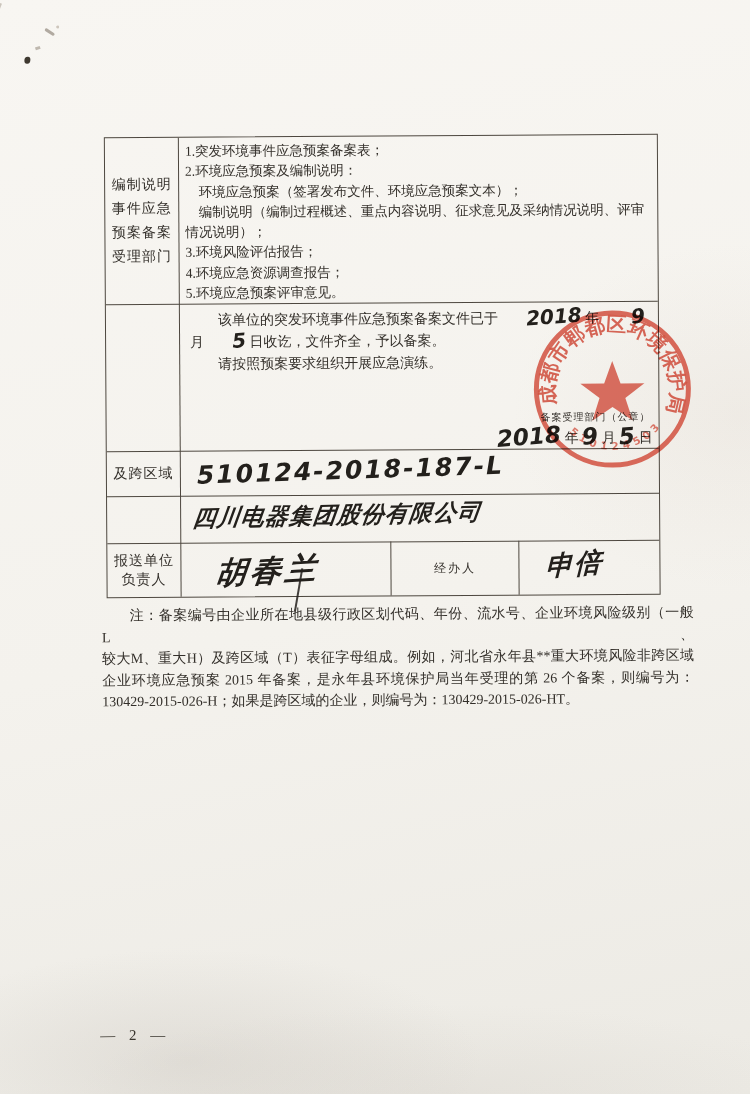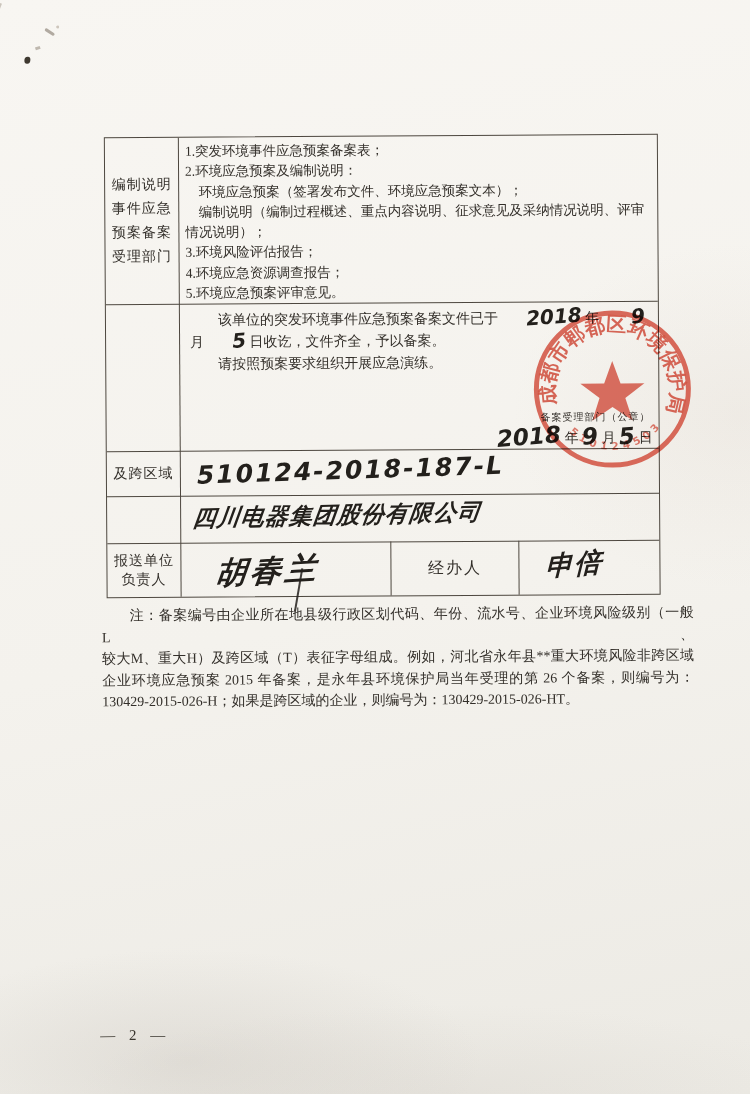--- a/index.html
+++ b/index.html
@@ -47,21 +47,21 @@
   .num-value{position:absolute;left:16px;top:6px;font-size:25px;letter-spacing:2px;
              transform:rotate(-1.5deg);font-weight:bold;}
   .unit-value{position:absolute;left:12px;top:5px;font-size:23px;letter-spacing:1px;
               transform:skewX(-8deg) rotate(-1deg);font-weight:bold;}
 
   .sig{position:absolute;font-weight:bold;}
   .sig-resp{left:34px;top:8px;font-size:31px;letter-spacing:4px;transform:rotate(-3deg) skewX(-10deg);}
   .sig-tail{position:absolute;left:116px;top:26px;width:2px;height:44px;background:#23201c;
             transform:rotate(10deg);opacity:.85;}
   .sig-handler{left:26px;top:6px;font-size:27px;letter-spacing:2px;transform:rotate(-5deg) skewX(-6deg);}
-  .handler-lbl{display:flex;align-items:center;justify-content:center;font-size:16px;letter-spacing:2px;}
+  .handler-lbl{display:flex;align-items:center;justify-content:center;font-size:12px;letter-spacing:2px;}
 
   
   .stamp{position:absolute;left:512px;top:291px;width:200px;height:200px;z-index:5;
          mix-blend-mode:multiply;opacity:.92;pointer-events:none;}
 
   .note{position:absolute;left:100px;top:604px;width:592px;font-size:14px;line-height:21.5px;}
   .note-line{white-space:nowrap;}
   .note-line.j{text-align:justify;text-align-last:justify;white-space:normal;}
   .note-line.first{text-indent:2em;}
 

